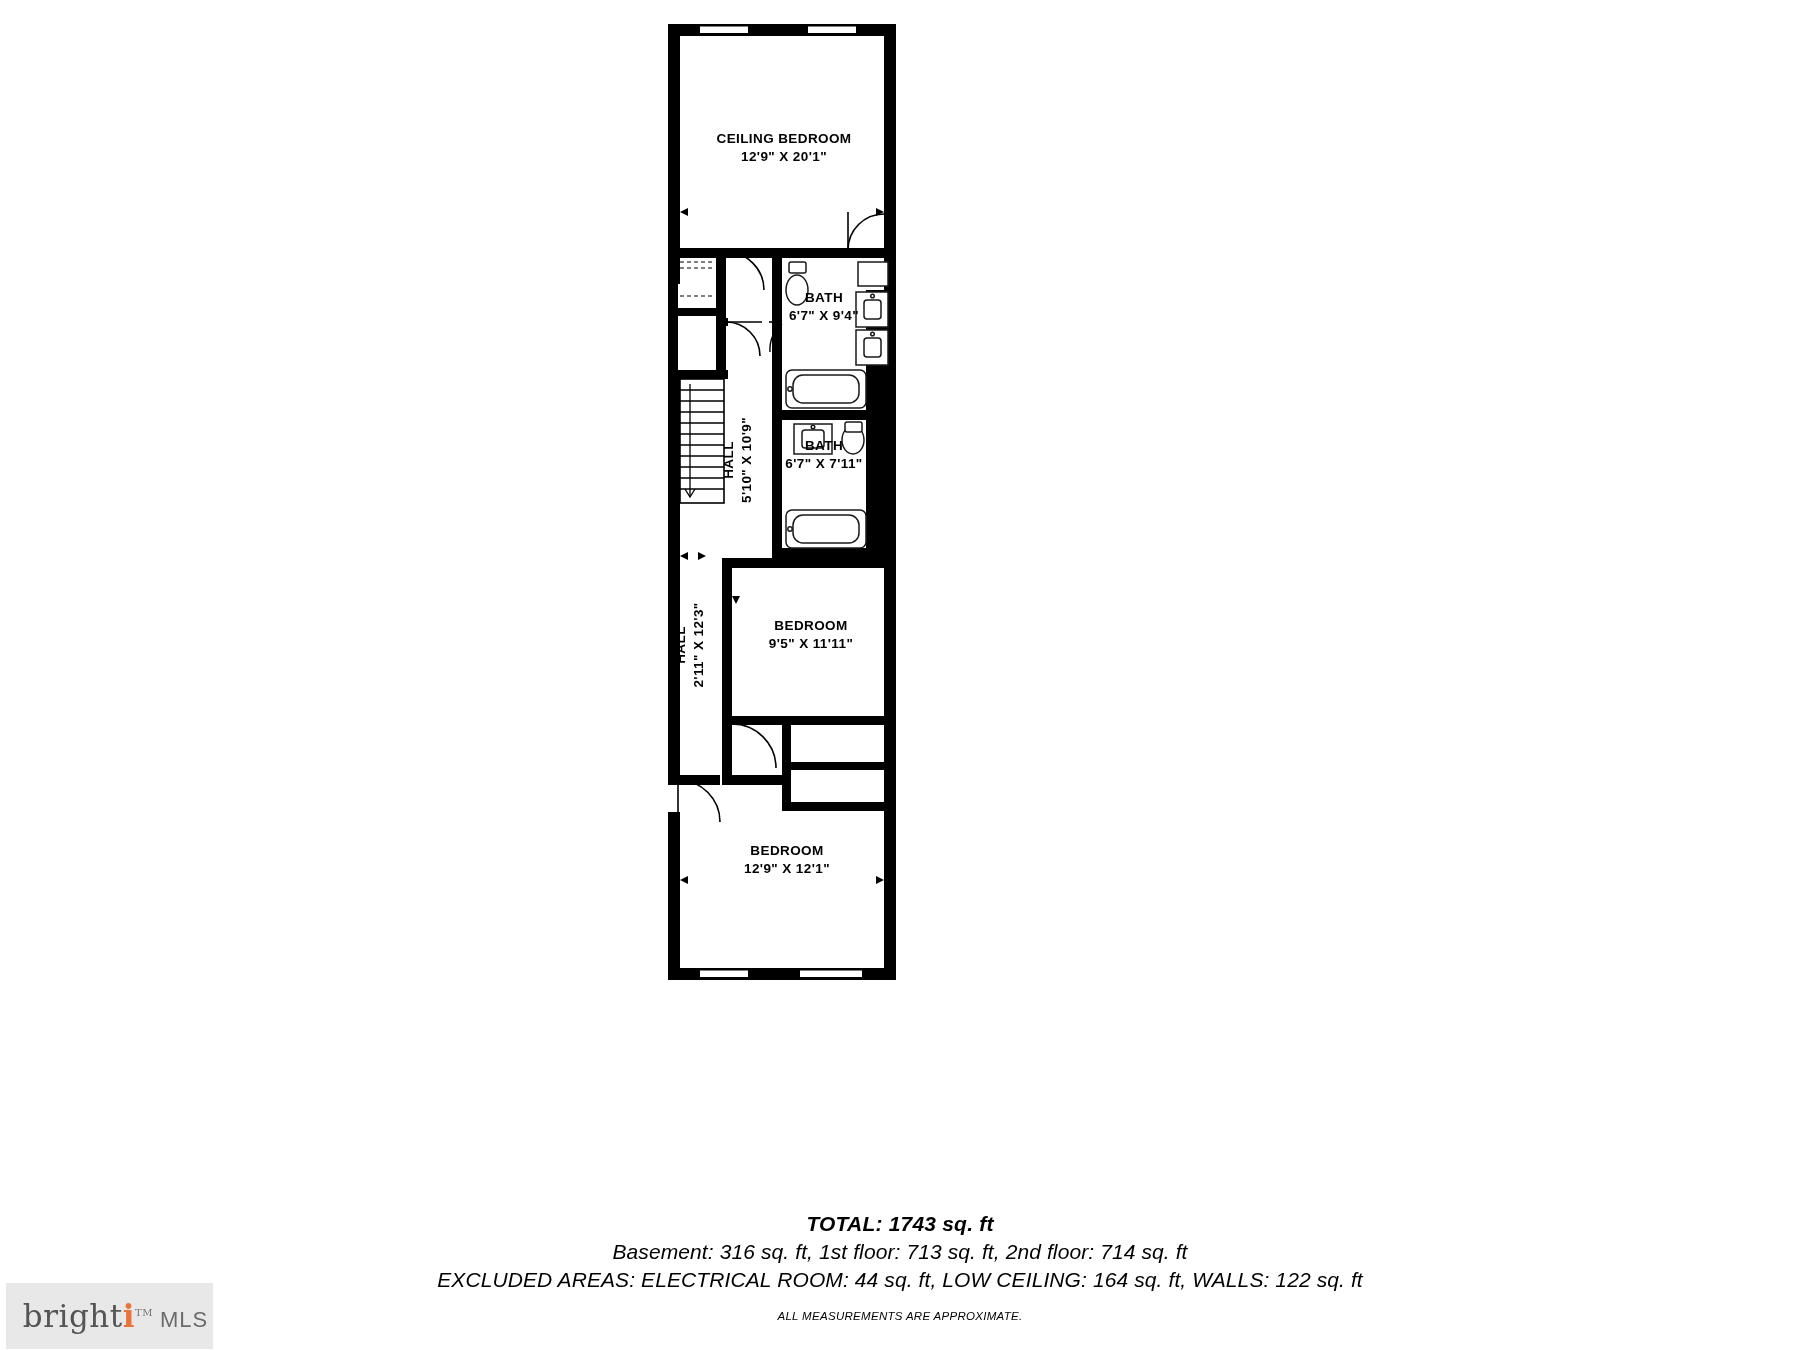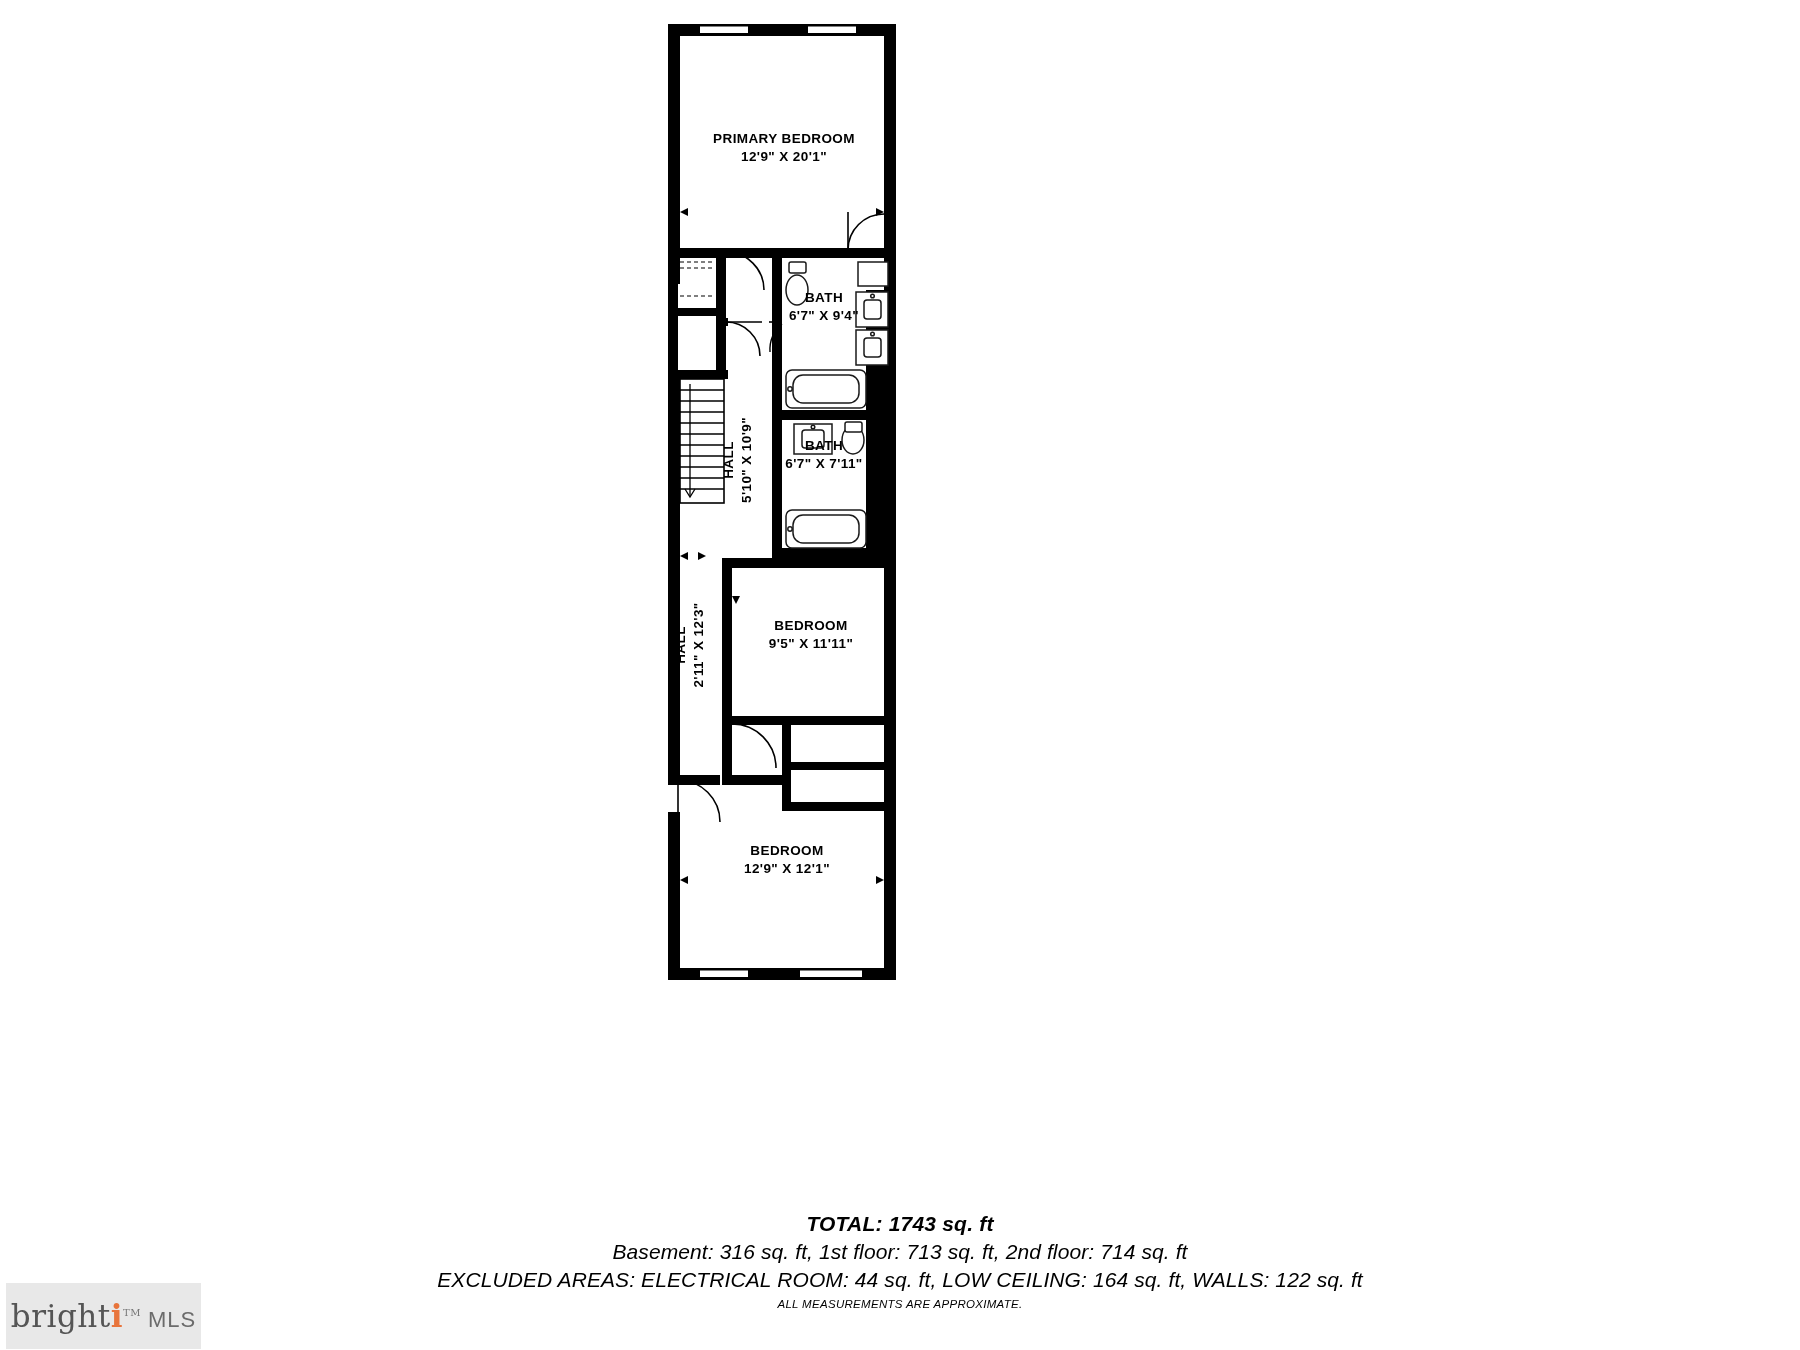--- a/index.html
+++ b/index.html
@@ -60,33 +60,34 @@
     letter-spacing: 0.2px;
   }
   .summary .line2,
   .summary .line3 {
     font-size: 21px;
     margin-top: 4px;
     letter-spacing: 0.1px;
   }
   .summary .note {
     font-size: 11.5px;
-    margin-top: 6px;
+    margin-top: 18px;
     letter-spacing: 0.3px;
   }
   #brand-badge {
     position: absolute;
     left: 6px;
     top: 1283px;
     width: 195px;
     height: 66px;
     background: #e8e8e8;
     display: flex;
     align-items: center;
     justify-content: center;
+    padding-left: 12px;
   }
   #brand-badge .brand-text {
     font-size: 31px;
     color: #4a4a4a;
     letter-spacing: 0.5px;
     font-family: "DejaVu Serif", serif;
   }
   #brand-badge .brand-bright {
     font-weight: normal;
     color: #555555;
@@ -261,21 +262,21 @@
       <polygon points="884,212 876,208 876,216"></polygon>
       <polygon points="680,556 688,552 688,560"></polygon>
       <polygon points="706,556 698,552 698,560"></polygon>
       <polygon points="680,880 688,876 688,884"></polygon>
       <polygon points="884,880 876,876 876,884"></polygon>
       <polygon points="736,604 732,596 740,596"></polygon>
     </g>
   </svg>
 
   <div class="room-label" style="left:784px; top:148px; transform:translate(-50%,-50%);">
-    <span class="rm-name">PRIMARY BEDROOM</span>
+    <span class="rm-name">CEILING BEDROOM</span>
     <span class="rm-dims">12'9" X 20'1"</span>
   </div>
 
   <div class="room-label" style="left:824px; top:307px; transform:translate(-50%,-50%);">
     <span class="rm-name">BATH</span>
     <span class="rm-dims">6'7" X 9'4"</span>
   </div>
 
   <div class="room-label" style="left:824px; top:455px; transform:translate(-50%,-50%);">
     <span class="rm-name">BATH</span>

